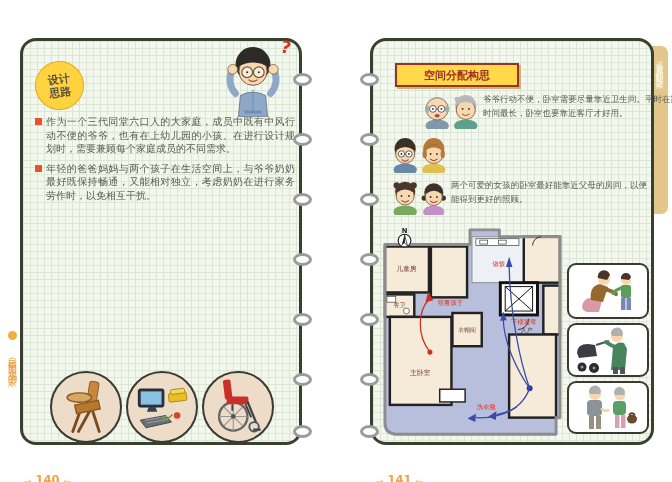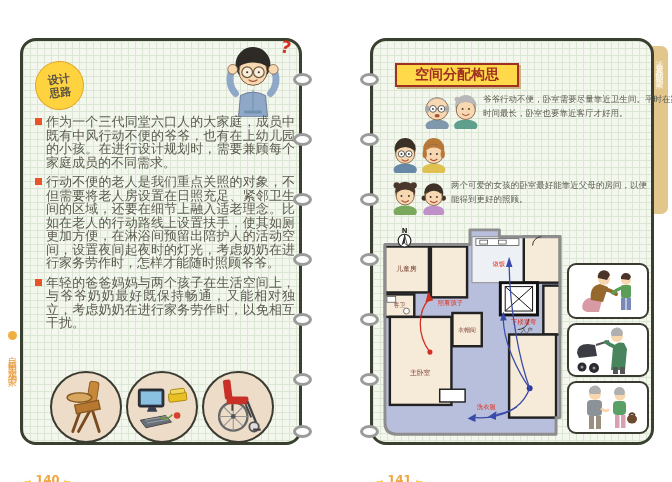--- a/index.html
+++ b/index.html
@@ -33,38 +33,38 @@
     align-items:center;justify-content:center;transform:rotate(-7deg);
     color:#5a5244;font-weight:bold;font-size:11px;line-height:13px;
   }
   .thinking-boy{position:absolute;left:198px;top:2px;}
   .qmark{
     position:absolute;left:258px;top:-4px;color:#d83020;font-weight:bold;
     font-size:17px;transform:rotate(14deg);
   }
   .bullets{position:absolute;left:12px;top:74px;width:260px;margin:0;padding:0;list-style:none;}
   .bullets li{
-    position:relative;padding-left:11px;margin-bottom:6px;font-size:13px;
+    position:relative;padding-left:11px;margin-bottom:6px;font-size:10px;
     line-height:13.5px;color:#5b5b4f;text-align:justify;
   }
   .bullets li::before{
     content:"";position:absolute;left:0;top:3px;width:7px;height:7px;background:#e8542a;
   }
   .icon-circle{
     position:absolute;width:72px;height:72px;border-radius:50%;box-sizing:border-box;
     border:2px solid #3a3a30;background:#ecdcc8;overflow:hidden;top:330px;
   }
   .icon-circle.c1{left:27px;}
   .icon-circle.c2{left:103px;}
   .icon-circle.c3{left:179px;}
   
   .section-title{
     position:absolute;left:22px;top:22px;width:124px;height:24px;box-sizing:border-box;
     background:#ffd94a;border:2px solid #a03022;display:flex;align-items:center;
-    justify-content:center;color:#a03022;font-weight:bold;font-size:14px;
+    justify-content:center;color:#a03022;font-weight:bold;font-size:11px;
     box-shadow:2px 2px 0 #c6b581;
   }
   .idea-row{position:absolute;left:16px;width:258px;display:flex;align-items:flex-start;}
   .idea-row .avatars{flex:0 0 62px;}
   .idea-row p{
     margin:0;flex:1;font-size:8.5px;line-height:13.5px;color:#5b5b4f;text-align:justify;
   }
   .row1{top:52px;margin-left:32px;} .row2{top:96px;} .row3{top:138px;}
   .plan-wrap{position:absolute;left:2px;top:184px;}
   .photo-box{
@@ -125,21 +125,20 @@
       <circle cx="39" cy="30" r="1.1" fill="#333"></circle>
     <path d="M29,38 q4,3 8,0" stroke="#a8503c" stroke-width="1.3" fill="none" stroke-linecap="round"></path>
     <path d="M18,76 L20,54 Q33,47 46,54 L48,76 Z" fill="#8fa8c8" stroke="#5a6a88" stroke-width="0.8"></path>
     <path d="M24,71 h18" stroke="#7090b0" stroke-width="3"></path>
     <path d="M33,48 v22" stroke="#7090b0" stroke-width="1"></path>
   </svg>
   <span class="qmark">?</span>
 
   <ul class="bullets">
     <li>作为一个三代同堂六口人的大家庭，成员中既有中风行动不便的爷爷，也有在上幼儿园的小孩。在进行设计规划时，需要兼顾每个家庭成员的不同需求。</li>
-    <li>行动不便的老人是我们重点关照的对象，不但需要将老人房设置在日照充足、紧邻卫生间的区域，还要在细节上融入适老理念。比如在老人的行动路线上设置扶手，使其如厕更加方便，在淋浴间预留出陪护人的活动空间，设置夜间起夜时的灯光，考虑奶奶在进行家务劳作时，怎样才能随时照顾爷爷。</li>
     <li>年轻的爸爸妈妈与两个孩子在生活空间上，与爷爷奶奶最好既保持畅通，又能相对独立，考虑奶奶在进行家务劳作时，以免相互干扰。</li>
   </ul>
 
   <div class="icon-circle c1">
     <svg width="68" height="68" viewBox="0 0 72 72">
       <rect x="38" y="9" width="10" height="27" rx="3" fill="#c8883c" stroke="#8a5a24" transform="rotate(9 43 23)"></rect>
       <g stroke="#7a4a20" stroke-width="3" stroke-linecap="round">
         <line x1="22" y1="62" x2="31" y2="37"></line>
         <line x1="50" y1="62" x2="42" y2="37"></line>
         <line x1="28" y1="62" x2="45" y2="31"></line>

